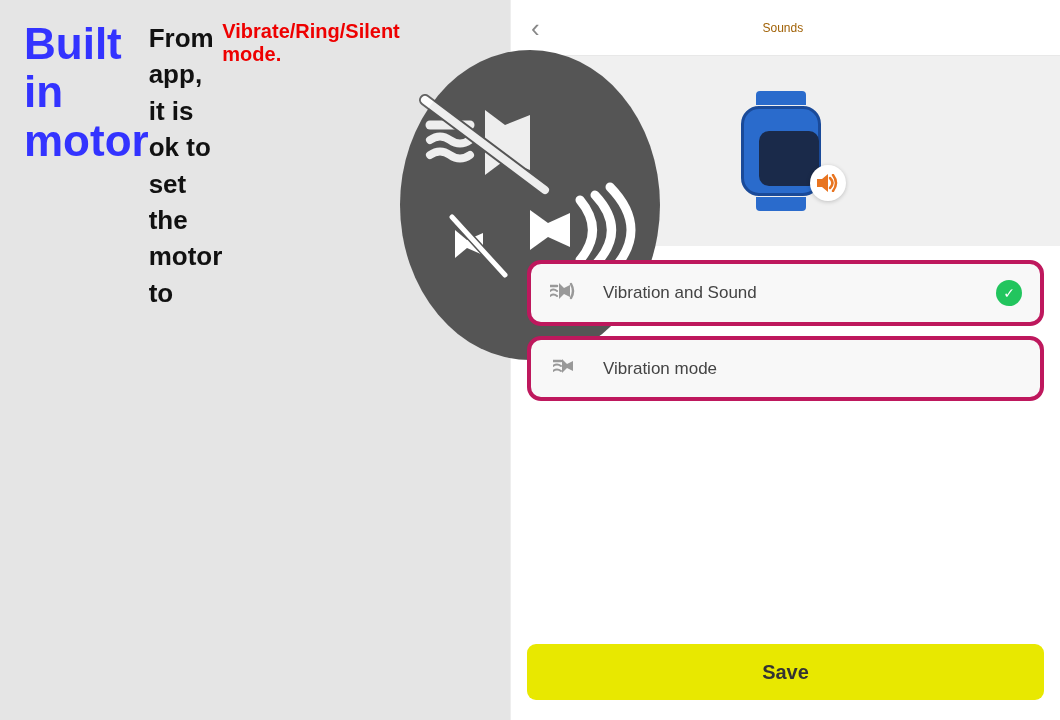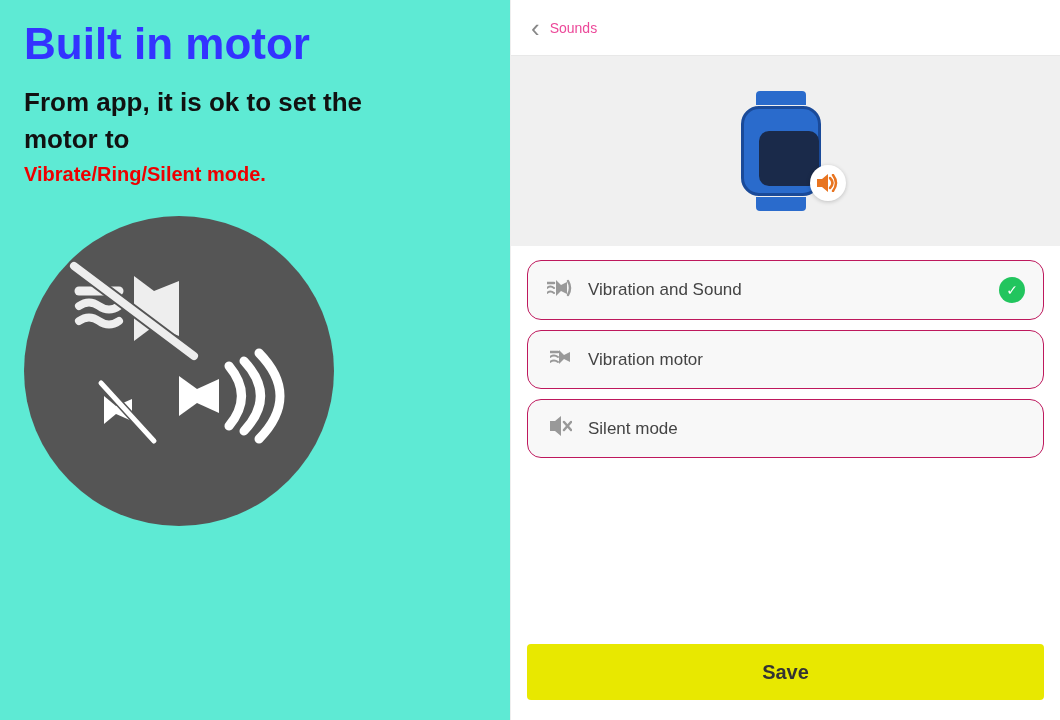--- a/index.html
+++ b/index.html
@@ -10,23 +10,22 @@
       font-family: -apple-system, BlinkMacSystemFont, 'Segoe UI', sans-serif;
       overflow: hidden;
       background: #fff;
     }
 
     
     .left-panel {
       width: 510px;
       padding: 20px 24px;
       display: flex;
-      flex-direction: column;
       align-items: flex-start;
-      background: #5eead4;
+      background: #e5e5e5;
     }
 
     .title {
       font-size: 44px;
       font-weight: 900;
       color: #3333ff;
       margin-bottom: 16px;
       line-height: 1.1;
     }
 
@@ -84,23 +83,24 @@
     .back-btn {
       font-size: 26px;
       color: #888;
       cursor: pointer;
       padding: 4px 10px 4px 0;
       line-height: 1;
     }
 
     .panel-title {
       flex: 1;
-      font-size: 14px;
+      text-align: center;
+      font-size: 12px;
       font-weight: 500;
-      color: #ec4899;
+      color: #a16207;
       margin-right: 24px;
     }
 
     
     .watch-preview {
       background: #f0f0f0;
       display: flex;
       align-items: center;
       justify-content: center;
       height: 190px;
@@ -179,21 +179,22 @@
     }
 
     .option-item {
       background: #f8f8f8;
       border-radius: 14px;
       padding: 16px 18px;
       display: flex;
       align-items: center;
       cursor: pointer;
       position: relative;
-      border: 1px solid #be185d;
+      border: 4px solid #be185d;
+      gap: 12px;
     }
 
     .option-item.selected {
       background: #f8f8f8;
     }
 
     .option-icon {
       font-size: 20px;
       color: #999;
       margin-right: 14px;
@@ -217,21 +218,21 @@
       justify-content: center;
       color: #fff;
       font-size: 14px;
     }
 
     
     .save-btn {
       margin: 0 16px 20px 16px;
       background: #e8e800;
       border: none;
-      border-radius: 4px;
+      border-radius: 9px;
       height: 56px;
       font-size: 20px;
       font-weight: 600;
       color: #333;
       cursor: pointer;
       width: calc(100% - 32px);
     }
   </style>
 </head>
 <body>
@@ -325,29 +326,19 @@
     <div class="option-item">
       <div class="option-icon">
         <svg width="20" height="20" viewBox="0 0 20 20">
           <line x1="0" y1="5" x2="8" y2="5" stroke="#999" stroke-width="2.5" stroke-linecap="round"></line>
           <path d="M0,10 Q4,7 8,10" fill="none" stroke="#999" stroke-width="2" stroke-linecap="round"></path>
           <path d="M0,15 Q4,12 8,15" fill="none" stroke="#999" stroke-width="2" stroke-linecap="round"></path>
           <polygon points="9,3 9,17 14,12 14,8" fill="#999"></polygon>
           <polygon points="14,8 14,12 20,15 20,5" fill="#999"></polygon>
         </svg>
       </div>
-      <span class="option-label">Vibration motor</span>
+      <span class="option-label">Vibration mode</span>
     </div>
 
-    <div class="option-item">
-      <div class="option-icon">
-        <svg width="24" height="20" viewBox="0 0 24 20">
-          <polygon points="2,5 2,15 7,15 13,20 13,0 7,5" fill="#999"></polygon>
-          <line x1="16" y1="6" x2="23" y2="14" stroke="#999" stroke-width="2.5" stroke-linecap="round"></line>
-          <line x1="23" y1="6" x2="16" y2="14" stroke="#999" stroke-width="2.5" stroke-linecap="round"></line>
-        </svg>
-      </div>
-      <span class="option-label">Silent mode</span>
-    </div>
   </div>
 
   <button class="save-btn">Save</button>
 </div>
 
 </body></html>

